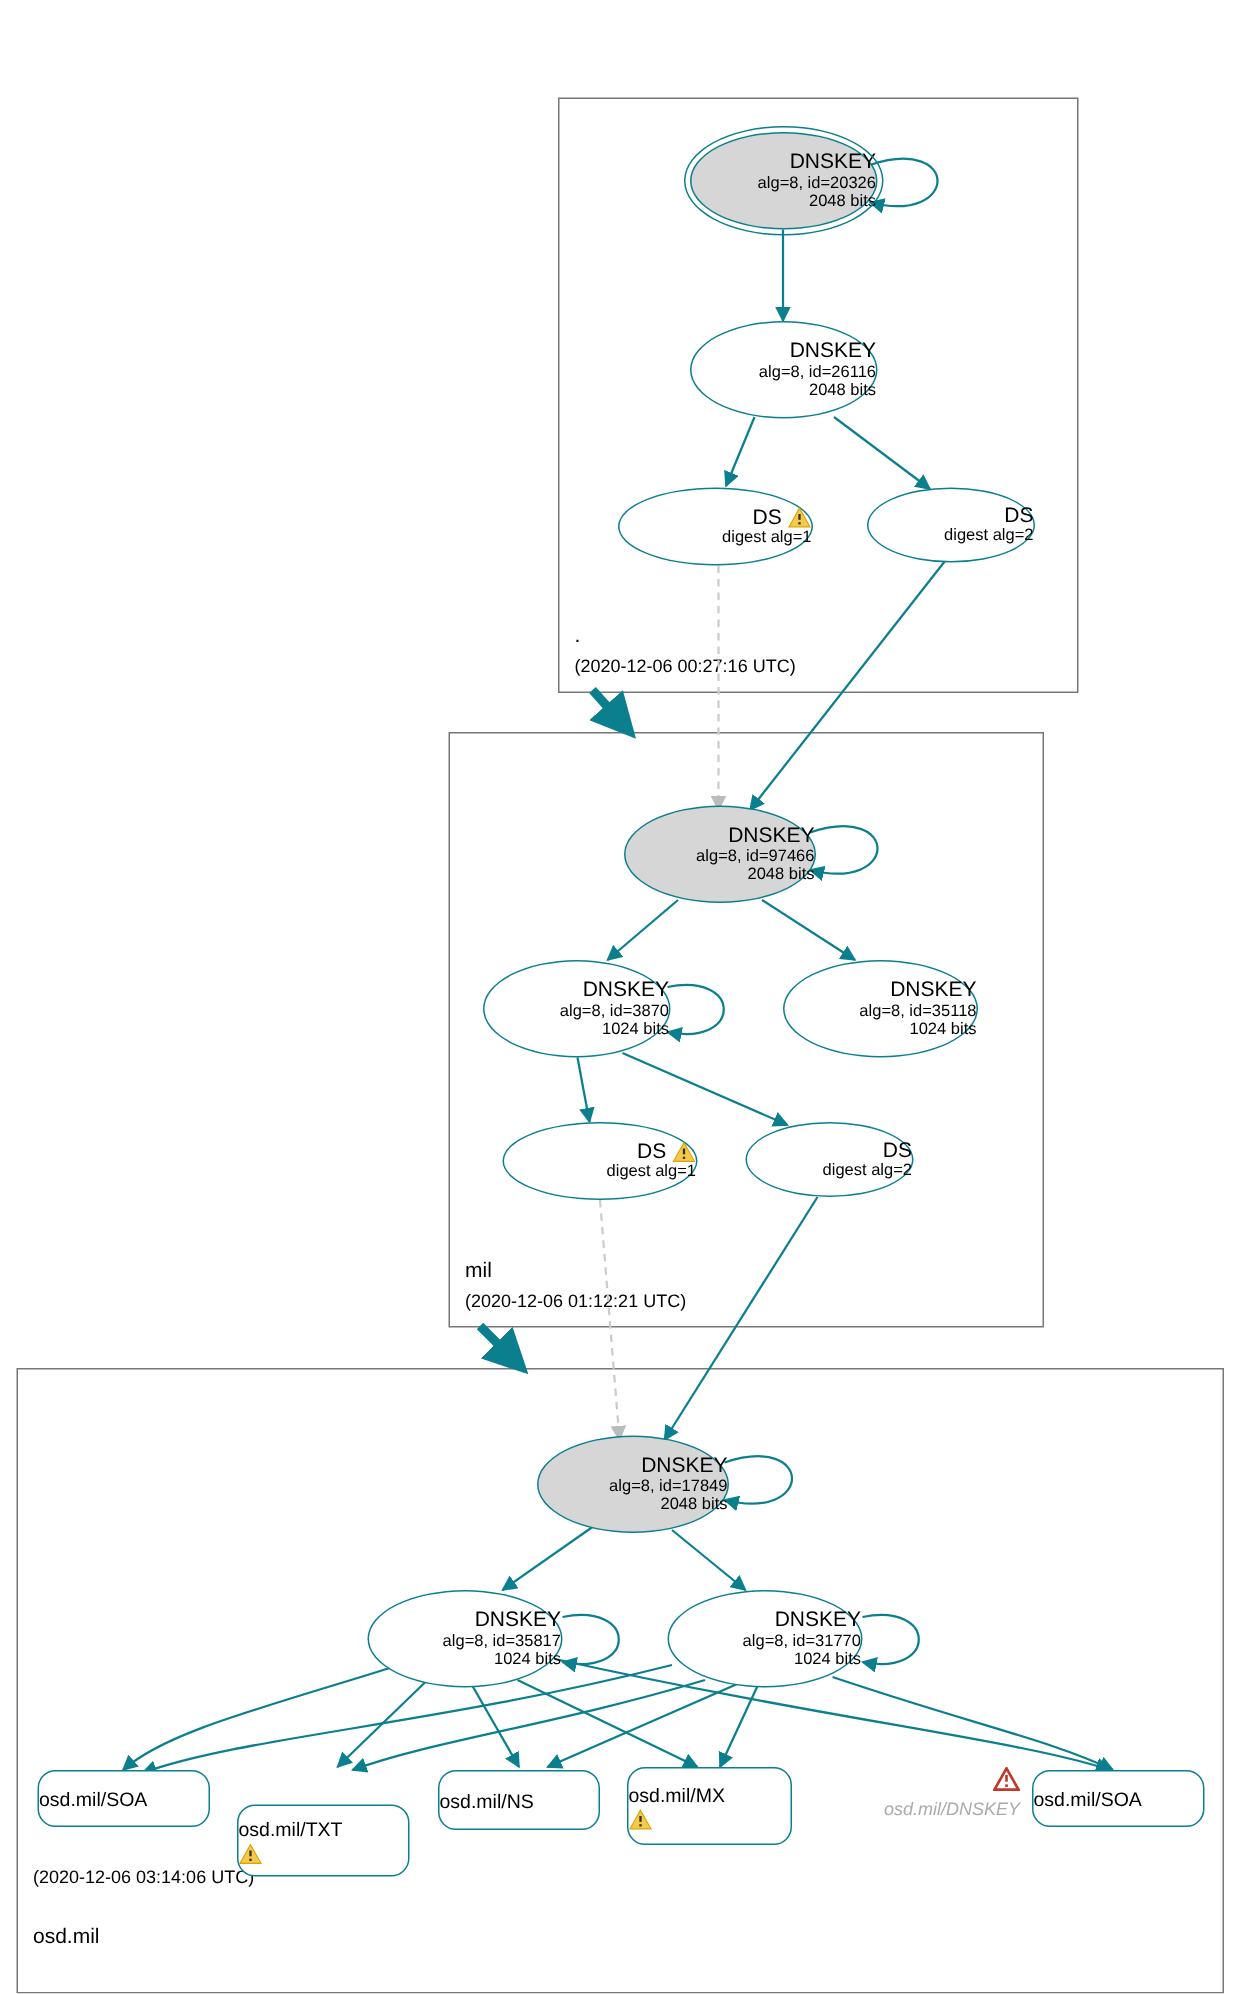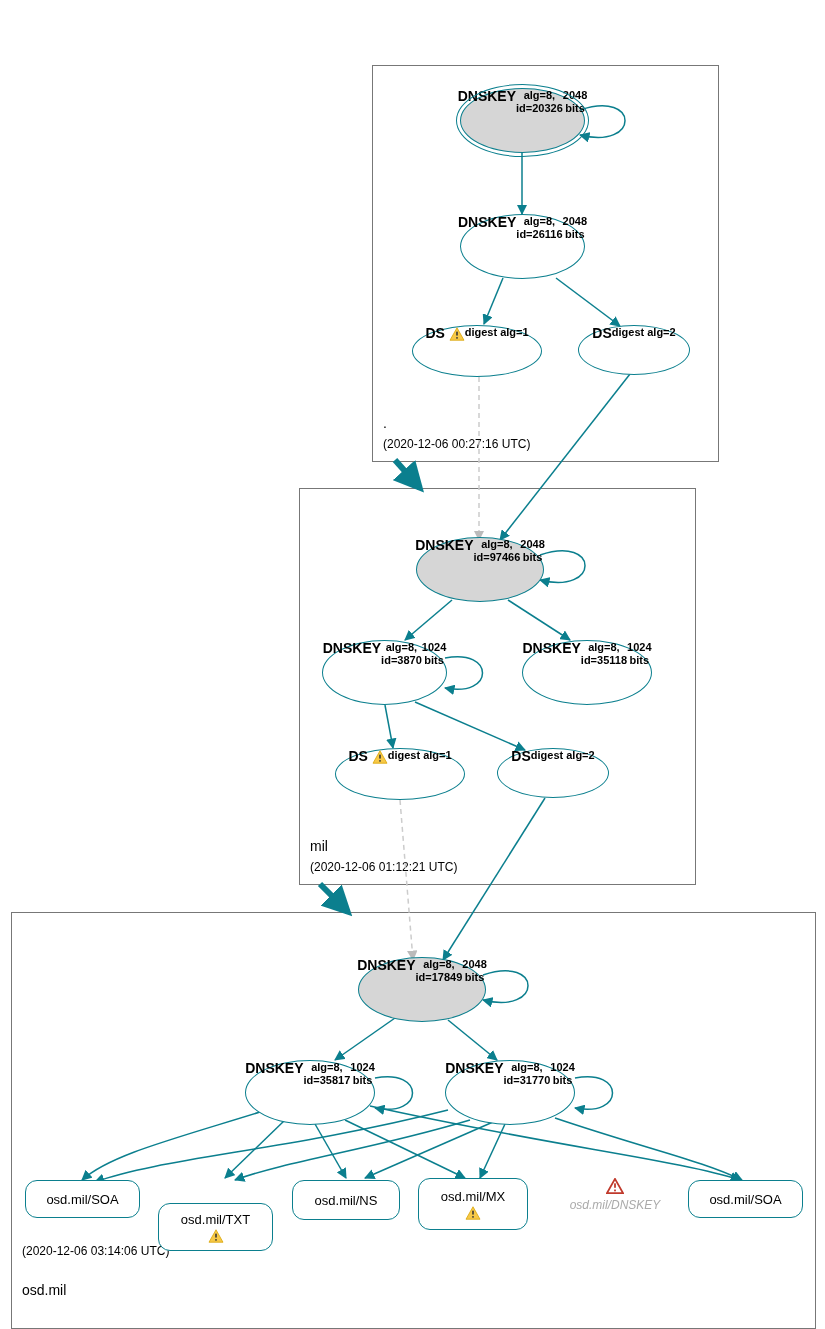--- a/index.html
+++ b/index.html
@@ -29,26 +29,25 @@
   .node-ellipse {
     position: absolute;
   }
   .node-ellipse .shape {
     width: 100%;
     height: 100%;
     border: 1.5px solid #0b7f8e;
     border-radius: 50%;
     background: #fff;
     display: flex;
-    flex-direction: row;
-    align-items: flex-start;
+    flex-direction: column;
+    align-items: flex-end;
     justify-content: center;
     text-align: center;
     box-sizing: border-box;
-    font-weight: bold;
   }
   .node-ellipse.filled .shape {
     background: #d6d6d6;
   }
   .node-ellipse.double .outer {
     position: absolute;
     top: -4px; left: -4px; right: -4px; bottom: -4px;
     border: 1.5px solid #0b7f8e;
     border-radius: 50%;
   }
@@ -58,21 +57,21 @@
     position: absolute;
   }
   .node-rrect .shape {
     width: 100%;
     height: 100%;
     border: 1.5px solid #0b7f8e;
     border-radius: 12px;
     background: #fff;
     display: flex;
     flex-direction: column;
-    align-items: center;
+    align-items: flex-start;
     justify-content: center;
     box-sizing: border-box;
     font-size: 13px;
   }
   .warn-icon {
     width: 16px; height: 14px;
     display: inline-block;
     vertical-align: middle;
   }
   .err-icon {
@@ -303,21 +302,21 @@
   <div class="shape">
     <span>osd.mil/MX</span>
     <svg class="warn-icon" viewBox="0 0 20 18" style="margin-top:2px;">
         <polygon points="10,1 19,17 1,17" fill="#f7c948" stroke="#d9a400" stroke-width="1"></polygon>
         <rect x="9" y="6" width="2" height="5" fill="#333"></rect>
         <rect x="9" y="13" width="2" height="2" fill="#333"></rect>
       </svg>
   </div>
 </div>
 
-<div style="position:absolute; left:550px; top:1178px; width:130px; text-align:center;">
+<div style="position:absolute; left:550px; top:1178px; width:130px; text-align:right;">
   <svg class="err-icon" viewBox="0 0 20 18">
       <polygon points="10,1 19,17 1,17" fill="#fff" stroke="#c0392b" stroke-width="2"></polygon>
       <rect x="9" y="6" width="2" height="5" fill="#c0392b"></rect>
       <rect x="9" y="13" width="2" height="2" fill="#c0392b"></rect>
     </svg>
   <div class="italic-grey">osd.mil/DNSKEY</div>
 </div>
 
 <div class="node-rrect" style="left:688px; top:1180px; width:115px; height:38px;">
   <div class="shape">

